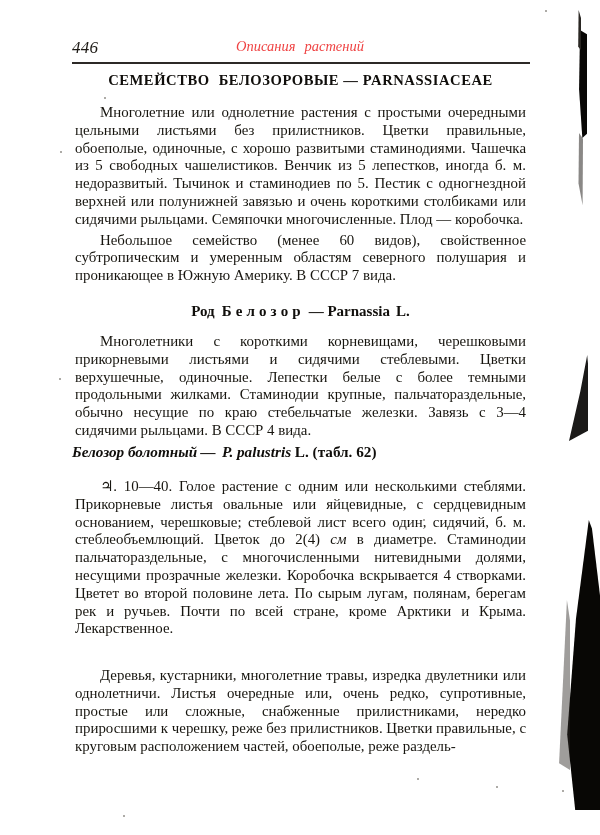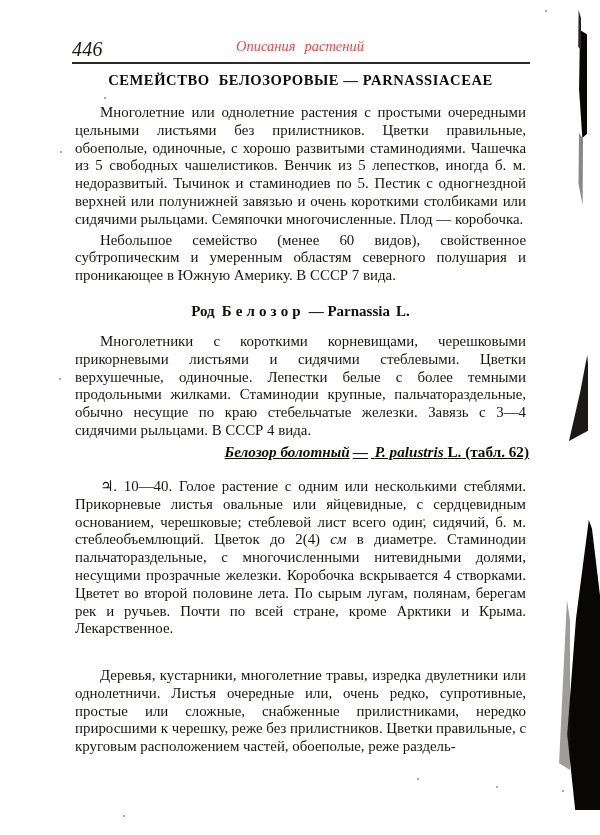--- a/index.html
+++ b/index.html
@@ -23,21 +23,21 @@
     position: absolute;
     left: 72px;
     top: 38px;
     width: 456px;
     height: 20px;
   }
   .folio {
     position: absolute;
     left: 0;
     top: 0;
-    font-size: 20px;
+    font-size: 17px;
     font-style: italic;
     letter-spacing: 0.2px;
     color: #1d1a15;
   }
   .runtitle {
     position: absolute;
     left: 0;
     top: 0;
     width: 456px;
     text-align: center;
@@ -81,26 +81,25 @@
     font-family: Liberation Serif, serif;
   }
   .genus-head .spaced {
     letter-spacing: 4.1px;
     margin: 0 4px 0 7px;
   }
   .genus-head .lat { font-weight: bold; }
   .genus-head .auth { margin-left: 6px; font-weight: bold; }
 
   .species-head {
-    text-align: right;
+    text-align: left;
     font-size: 15.2px;
     font-weight: bold;
     font-style: italic;
     color: #100e0b;
-    text-decoration: underline;
   }
   .species-head .roman { font-style: normal; }
   .species-head .dash { font-style: normal; margin: 0 3px; }
 
   p.body {
     margin: 3px;
     font-size: 14.9px;
     line-height: 17.8px;
     text-align: justify;
     text-justify: inter-word;

